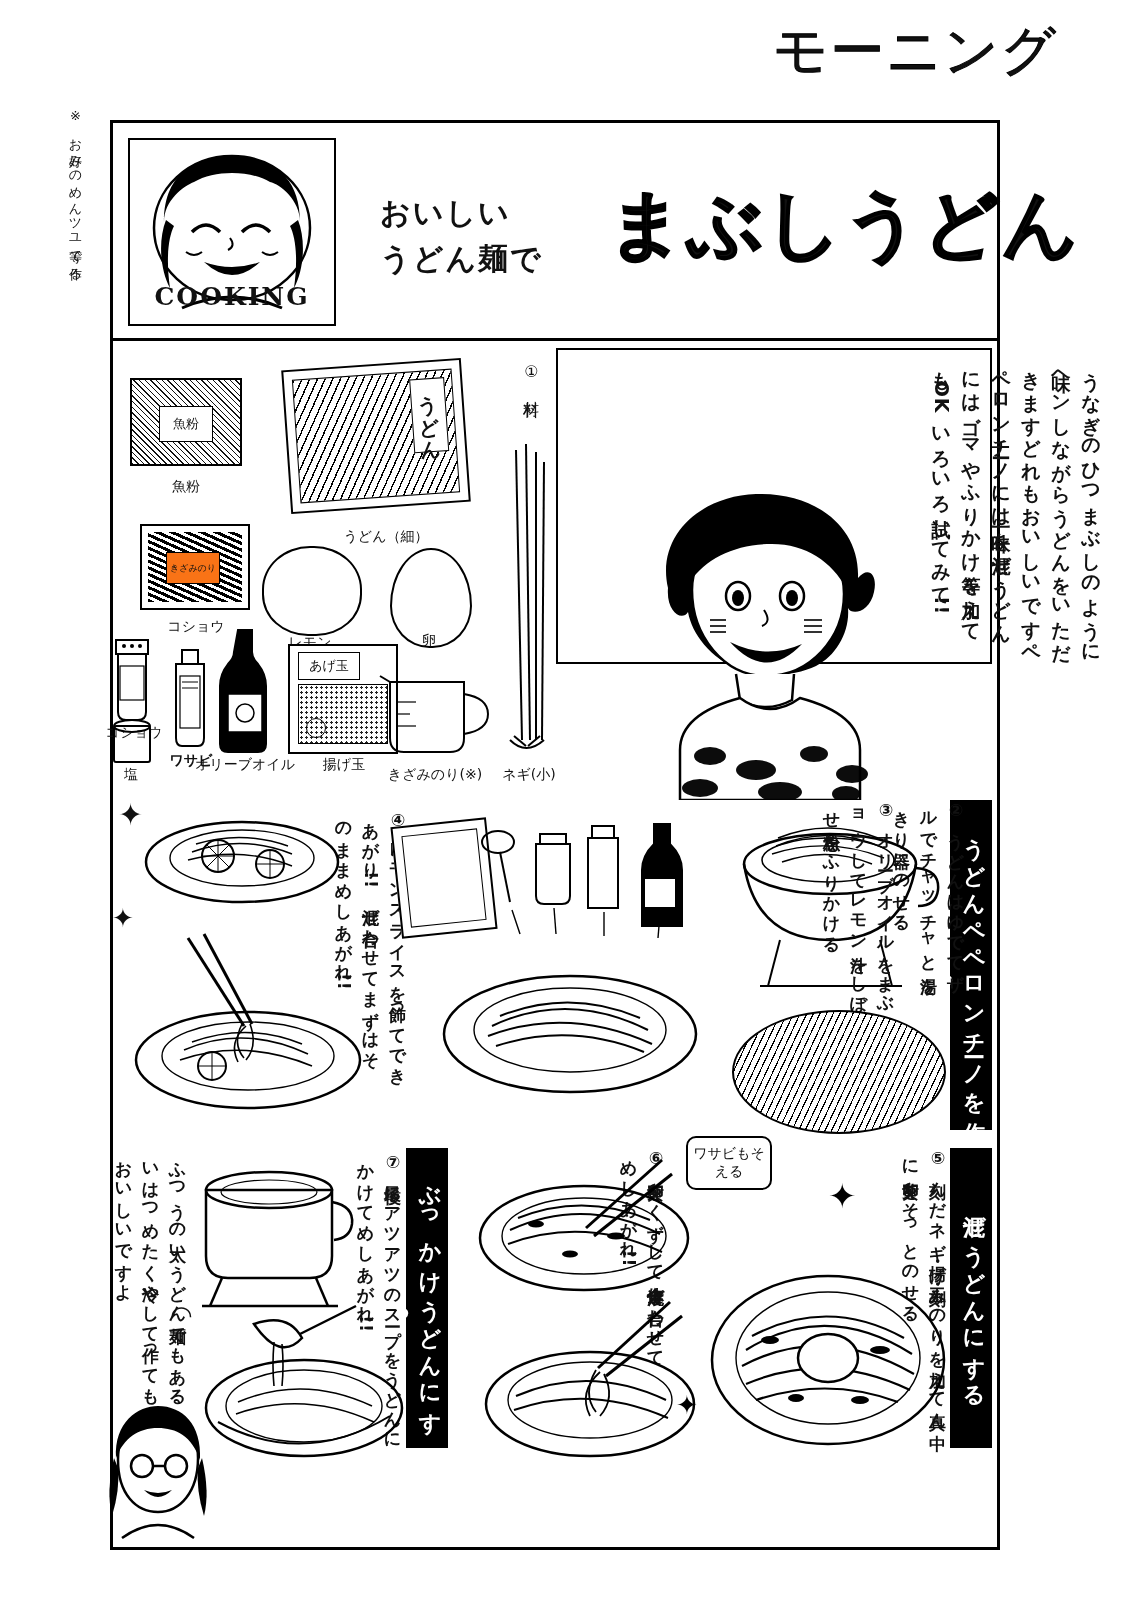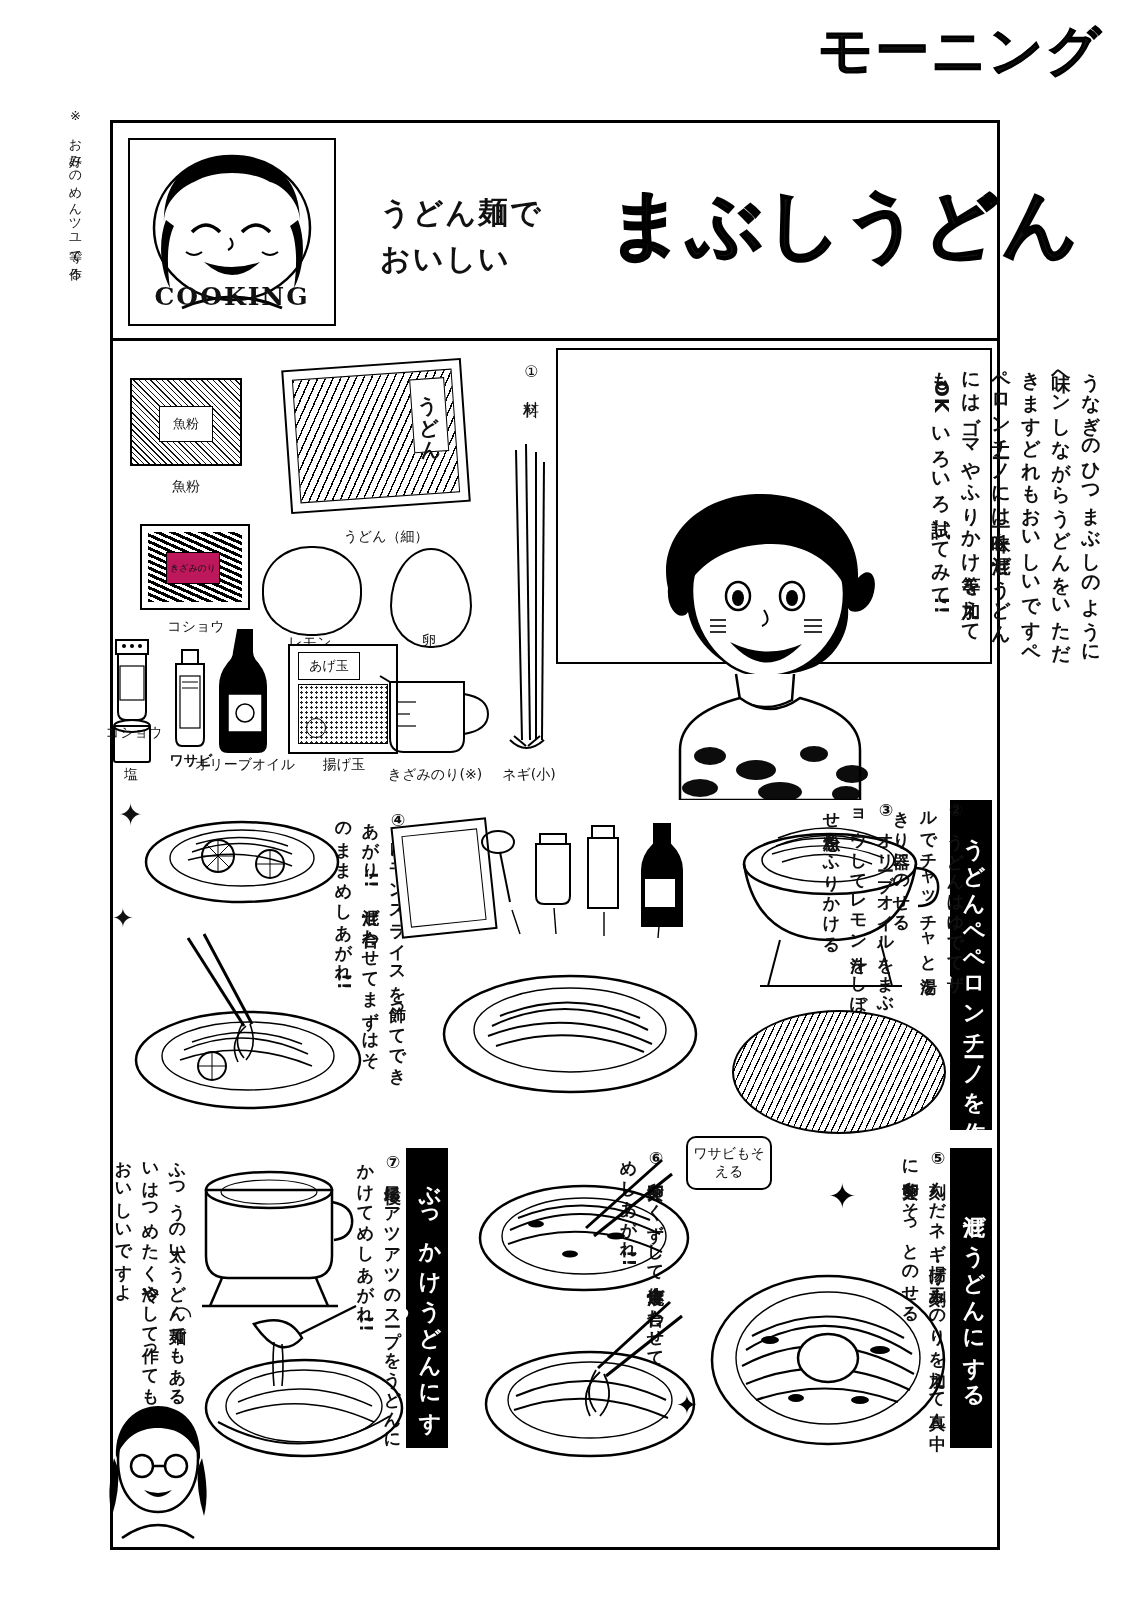--- a/index.html
+++ b/index.html
@@ -4,22 +4,22 @@
 <style>
   html,body{margin:0;padding:0;background:#ffffff;}
   body{width:1121px;height:1600px;position:relative;overflow:hidden;
        font-family:"DejaVu Sans","Liberation Sans",sans-serif;color:#111;}
   .abs{position:absolute;}
   .vert{writing-mode:vertical-rl;text-orientation:upright;}
   .vertmix{writing-mode:vertical-rl;text-orientation:mixed;}
 
   
   #masthead{right:18px;top:12px;width:330px;height:78px;}
-  #masthead .logo{font-size:54px;font-weight:bold;letter-spacing:2px;
-      line-height:78px;text-align:right;font-family:"DejaVu Sans",sans-serif;
+  #masthead .logo{font-size:54px;font-weight:normal;letter-spacing:2px;
+      line-height:78px;font-family:"DejaVu Sans",sans-serif;
       -webkit-text-stroke:1px #000;}
 
   
   #sidenote{left:66px;top:108px;height:240px;font-size:13px;line-height:18px;letter-spacing:1px;}
 
   
   #frame{left:110px;top:120px;width:890px;height:1430px;border:3px solid #000;box-sizing:border-box;}
 
   
   #titleband{left:113px;top:123px;width:884px;height:218px;border-bottom:3px solid #000;box-sizing:border-box;}
@@ -82,22 +82,22 @@
     <path d="M100 98 q6 8 -2 12" fill="none" stroke="#000" stroke-width="2"></path>
 
     <path d="M74 122 q28 26 56 0 q-28 10 -56 0 Z" fill="#000"></path>
 
     <path d="M52 168 q50 -22 100 0" fill="none" stroke="#000" stroke-width="3"></path>
   </svg>
 </div>
 <div class="abs" id="cookingword">COOKING</div>
 
 <div class="abs" id="subtitle">
+  <div>おいしい</div>
   <div>うどん麺で</div>
-  <div>おいしい</div>
 </div>
 <div class="abs" id="bigtitle">まぶしうどん</div>
 
 <div class="abs" id="introbox"></div>
 <div class="abs vertmix" id="introtext">うなぎのひつまぶしのように味ヘンしながらうどんをいただきますどれもおいしいですペペロンチーノには一味を混ぜうどんにはゴマやふりかけ等を加えてもOKいろいろ試してみて!!</div>
 
 <svg class="abs" style="left:560px;top:470px;" width="420" height="330">
 
   <path d="M108 118 C96 66 140 26 196 24 C254 22 300 56 298 108 C308 96 318 104 314 122 C310 142 292 146 288 138
            C290 162 276 186 256 196 C236 206 200 208 180 200 C150 188 132 164 128 142 C122 152 106 142 108 118 Z" fill="#000"></path>
@@ -148,21 +148,21 @@
 <div class="abs box" style="left:286px;top:364px;width:180px;height:144px;transform:rotate(-4deg);">
   <div style="position:absolute;inset:8px;border:1.5px solid #000;
       background:repeating-linear-gradient(118deg,#000 0 1.4px,#fff 1.4px 7px);"></div>
   <div class="vert" style="position:absolute;right:16px;top:16px;font-size:20px;font-weight:bold;background:#fff;padding:2px 3px;border:1px solid #000;">うどん</div>
 </div>
 <div class="abs ing-cap" style="left:306px;top:528px;width:160px;text-align:center;">うどん（細）</div>
 
 <div class="abs box" style="left:140px;top:524px;width:110px;height:86px;background:#fff;">
   <div style="position:absolute;inset:6px;background:
       repeating-linear-gradient(24deg,#000 0 3px,#fff 3px 6px);"></div>
-  <div style="position:absolute;left:24px;top:26px;width:52px;height:30px;background:#be185d;border:1px solid #000;font-size:9px;text-align:center;line-height:30px;">きざみのり</div>
+  <div style="position:absolute;left:24px;top:26px;width:52px;height:30px;background:#f97316;border:1px solid #000;font-size:9px;text-align:center;line-height:30px;">きざみのり</div>
 </div>
 <div class="abs ing-cap" style="left:140px;top:618px;width:112px;">コショウ</div>
 
 <div class="abs" style="left:262px;top:546px;width:96px;height:86px;border:2px solid #000;border-radius:48% 48% 46% 46%;background:#fff;"></div>
 <div class="abs ing-cap" style="left:258px;top:634px;width:104px;font-family:Liberation Serif, serif;">レモン</div>
 
 <div class="abs" style="left:390px;top:548px;width:78px;height:96px;border:2px solid #000;border-radius:50% 50% 48% 48%/58% 58% 42% 42%;background:#fff;"></div>
 <div class="abs ing-cap" style="left:388px;top:632px;width:82px;">卵</div>
 
 <svg class="abs" style="left:102px;top:620px;" width="60" height="108">

